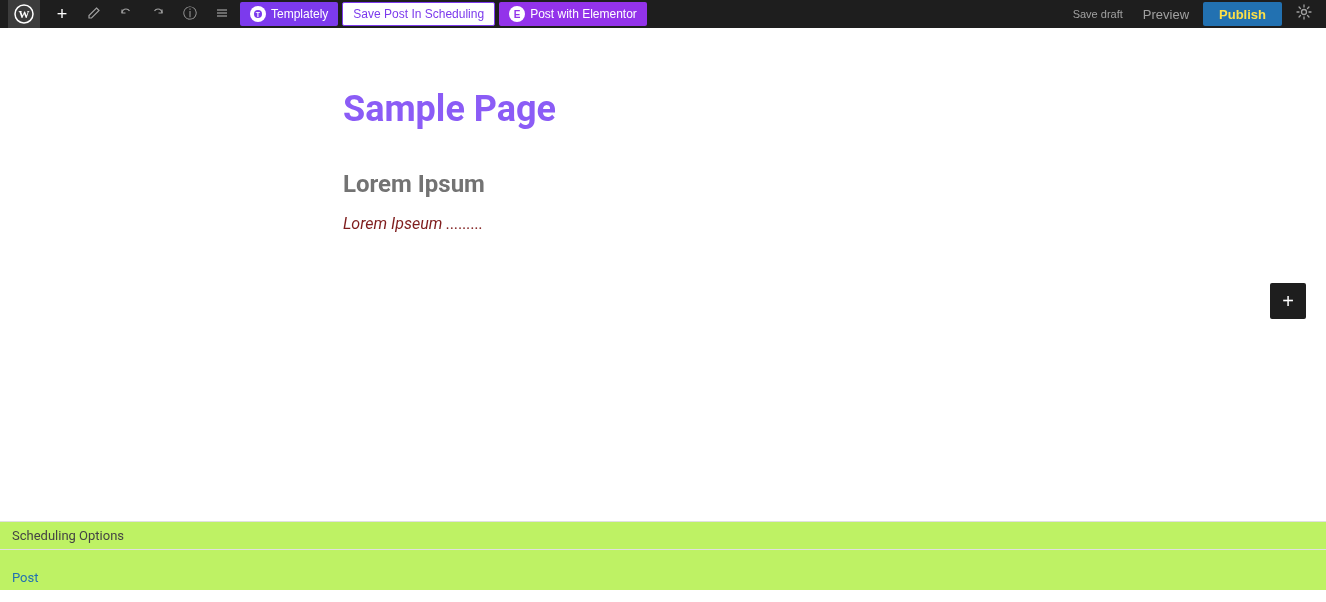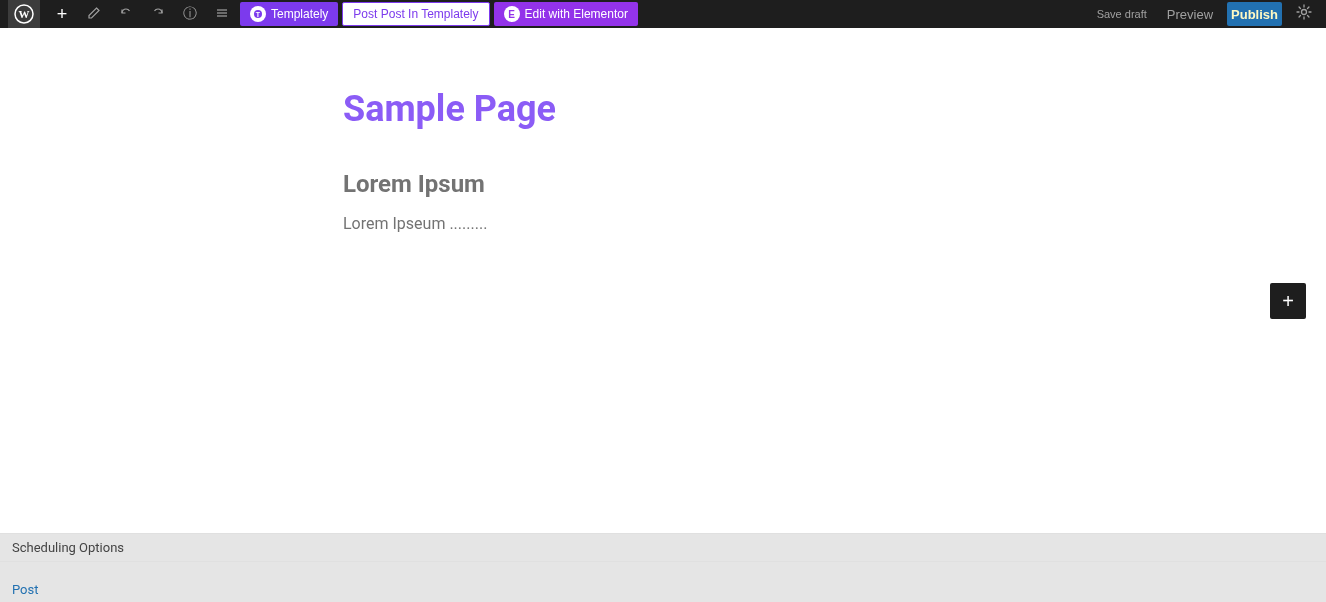--- a/index.html
+++ b/index.html
@@ -112,23 +112,23 @@
       color: #a0a0a0;
       border: none;
       font-size: 13px;
       cursor: pointer;
       padding: 3px 6px;
       text-align: center;
     }
 
     .btn-publish {
       background: #2271b1;
-      color: #fef9c3;
-      border: none;
-      padding: 3px 4px;
+      color: #fde047;
+      border: none;
+      padding: 3px 16px;
       font-size: 13px;
       cursor: pointer;
       border-radius: 2px;
       height: 24px;
       font-weight: 600;
     }
 
     .btn-settings {
       background: transparent;
       border: none;
@@ -165,23 +165,24 @@
     }
 
     .heading-h2 {
       font-size: 24px;
       font-weight: 700;
       color: #737373;
       margin-bottom: 16px;
     }
 
     .lorem-link {
-      color: #737373;
+      color: #7f1d1d;
       text-decoration: none;
       font-size: 16px;
+      font-style: italic;
     }
 
     
     .add-block-float {
       position: fixed;
       right: 20px;
       top: 50%;
       transform: translateY(-50%);
       width: 36px;
       height: 36px;
@@ -193,24 +194,24 @@
       align-items: center;
       justify-content: center;
       font-size: 20px;
       font-weight: 300;
       border-radius: 2px;
     }
 
     
     #bottom-bar {
       position: fixed;
-      bottom: 0;
+      bottom: 12px;
       left: 0;
       right: 0;
-      background: #e5e5e5;
+      background: #bef264;
       border-top: 1px solid #e0e0e0;
     }
 
     .scheduling-options {
       padding: 6px 12px;
       font-size: 13px;
       color: #444;
       border-bottom: 1px solid #e0e0e0;
     }
 
@@ -308,26 +309,26 @@
     <span class="templately-icon" style="background:#fff; border-radius:50%; width:16px; height:16px; display:flex; align-items:center; justify-content:center;">
       <svg width="10" height="10" viewBox="0 0 10 10" fill="none">
         <circle cx="5" cy="5" r="4" fill="#7c3aed"></circle>
         <text x="5" y="8" text-anchor="middle" font-size="7" font-weight="bold" fill="white" font-family="sans-serif">T</text>
       </svg>
     </span>
     <span>Templately</span>
   </button>
 
   <button class="btn-save-templately">
-    <span>Post Post In Templately</span>
+    <span>Save Post In Scheduling</span>
   </button>
 
   <button class="btn-elementor">
     <span class="elementor-circle" style="background:#fff; border-radius:50%; width:16px; height:16px; display:flex; align-items:center; justify-content:center; color:#9333ea; font-size:10px; font-weight:700;">E</span>
-    <span>Edit with Elementor</span>
+    <span>Post with Elementor</span>
   </button>
 
   <div class="toolbar-right">
     <button class="btn-save-draft">
       <span>Save draft</span>
     </button>
     <button class="btn-preview">
       <span>Preview</span>
     </button>
     <button class="btn-publish">

